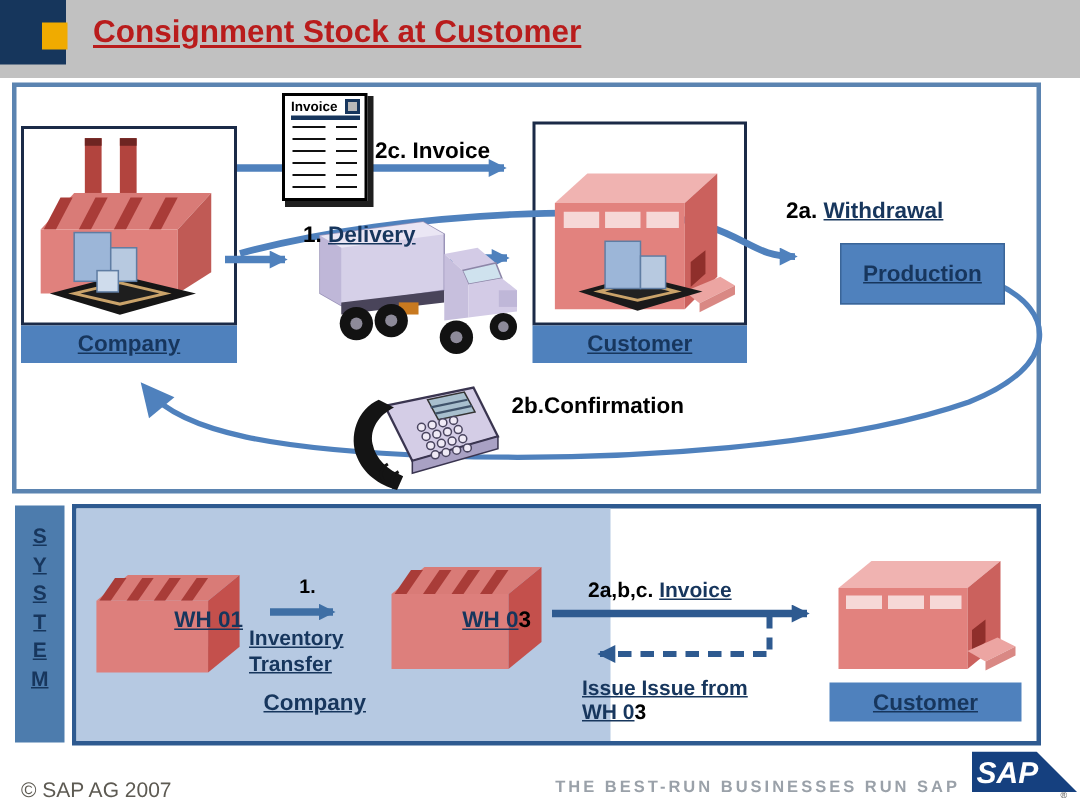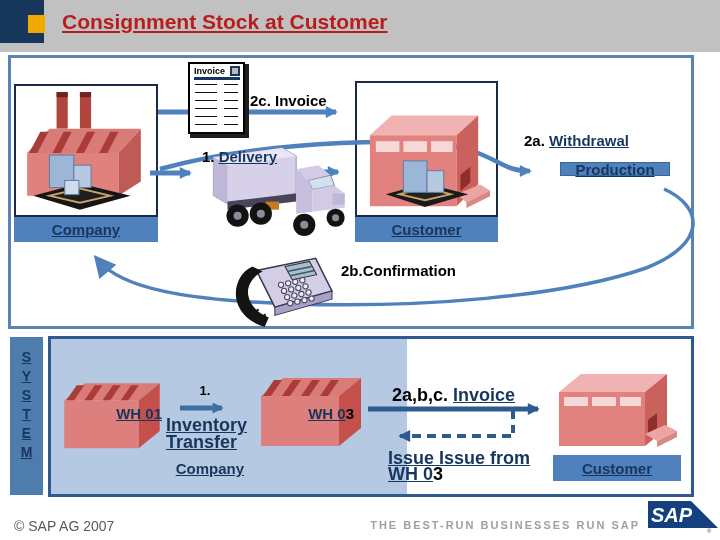--- a/index.html
+++ b/index.html
@@ -15,21 +15,21 @@
 
   
   .upper-box { left:8px; top:55px; width:686px; height:274px; background:#fff; border:3px solid #5b84b1; z-index:0; }
   .obj-box { background:#fff; border:2px solid #1b2a47; z-index:1; }
   .company-box { left:14px; top:84px; width:144px; height:133px; }
   .customer-box { left:355px; top:81px; width:143px; height:136px; }
 
   .bar { background:#4f81bd; display:flex; align-items:center; justify-content:center; font-weight:bold; font-size:15px; z-index:4; }
   .bar-company { left:14px; top:217px; width:144px; height:25px; }
   .bar-customer { left:355px; top:217px; width:143px; height:25px; }
-  .bar-production { left:560px; top:162px; width:110px; height:14px; border:1px solid #3a6598; }
+  .bar-production { left:560px; top:162px; width:110px; height:41px; border:1px solid #3a6598; }
   .bar-customer2 { left:553px; top:455px; width:128px; height:26px; }
 
   .lnk { color:#17365d; text-decoration:underline; font-weight:bold; }
   .blk { color:#000; font-weight:bold; }
   .flow-label { z-index:5; font-weight:bold; font-size:15px; color:#000; white-space:nowrap; }
 
   
   .invoice-doc { left:188px; top:62px; width:57px; height:72px; background:#fff; border:2px solid #000; box-shadow:3px 3px 0 1px #1f1f1f; z-index:3; }
   .inv-head { display:flex; justify-content:space-between; align-items:center; padding:2px 3px 0 4px; }
   .inv-head span { font-size:9px; font-weight:bold; color:#000; }
@@ -40,21 +40,21 @@
   .inv-col-l { width:22px; } .inv-col-r { width:14px; }
 
   
   .system-strip { left:10px; top:337px; width:33px; height:158px; background:#4d7cad; z-index:1;
                   display:flex; flex-direction:column; align-items:center; padding-top:11px; }
   .system-strip span { font-size:14px; font-weight:bold; color:#17365d; text-decoration:underline; line-height:19px; }
   .lower-panel { left:48px; top:336px; width:646px; height:161px; background:#fff; border:3px solid #2e5a90; z-index:1; }
   .panel-blue { position:absolute; left:0; top:0; width:356px; height:100%; background:#b6c9e2; }
 
   .wh-label { z-index:5; font-size:15px; font-weight:bold; text-align:right; white-space:nowrap; }
-  .small-label { z-index:5; font-size:18px; font-weight:bold; white-space:nowrap; }
+  .small-label { z-index:5; font-size:14px; font-weight:bold; white-space:nowrap; }
 
   
   .copyright { left:14px; top:518px; font-size:14px; color:#5d5a52; z-index:4; }
   .tagline { right:80px; top:519px; font-size:11px; font-weight:bold; color:#9aa1a9; letter-spacing:2px; z-index:4; white-space:nowrap;text-align:right; }
   .sap-logo { left:648px; top:501px; width:70px; height:27px; z-index:4; }
   .reg-mark { left:707px; top:528px; font-size:6px; color:#555; z-index:5; }
 
   svg.icon { position:absolute; z-index:3; }
   #arrows { position:absolute; left:0; top:0; z-index:2; pointer-events:none; }
 </style>

